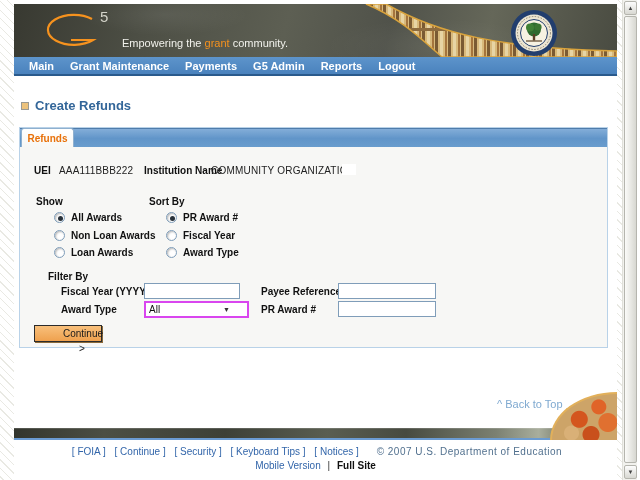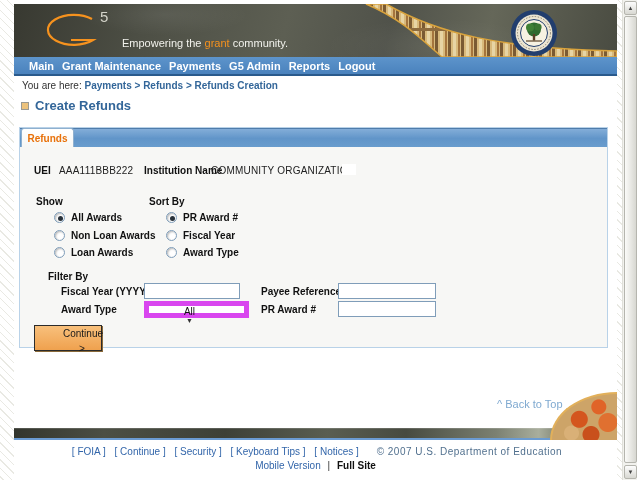--- a/index.html
+++ b/index.html
@@ -20,21 +20,21 @@
   .g5-arc { position:absolute; left:26px; top:8px; }
   .logo-5 { position:absolute; left:86px; top:4px; font-size:15px; color:#d2d2c8; }
   .tagline { position:absolute; left:92px; top:33px; font-size:11px; color:#f2f2ec; white-space:nowrap; z-index:3;margin-left:16px; }
   .tagline .hl { color:#f6921e; }
   .swoosh { position:absolute; left:330px; top:0; z-index:1; }
   .seal { position:absolute; left:496px; top:5px; z-index:2; }
 
   
   .nav { position:absolute; left:0; top:57px; width:603px; height:19px;
     background:linear-gradient(180deg,#5d94cb,#4a82bd); border-bottom:2px solid #2a5a8c;
-    display:flex; align-items:center; gap:8px; padding-left:15px; }
+    display:flex; align-items:center; gap:16px; padding-left:15px; }
   .nav span { color:#fff; font-weight:bold; font-size:11px; cursor:pointer; white-space:nowrap; }
 
   
   .breadcrumb { position:absolute; left:8px; top:80px; font-size:10px; color:#333; }
   .breadcrumb b { color:#336699; }
   .title-row { position:absolute; left:7px; top:98px; display:flex; align-items:center; gap:6px; }
   .title-icon { width:8px; height:8px; background:#ecc27c; border:1px solid #9a9a94; }
   .page-title { font-size:13px; font-weight:bold; color:#336699; }
 
   
@@ -57,26 +57,26 @@
 
   .opt { position:absolute; display:flex; align-items:center; gap:6px;
     font-size:10px; font-weight:bold; color:#111; cursor:pointer; white-space:nowrap; }
   .radio { width:11px; height:11px; border-radius:50%; background:#fff; border:1px solid #7f9db9;
     box-shadow:inset 1px 1px 2px rgba(0,0,0,.28); position:relative; flex:0 0 auto; }
   .radio.selected::after { content:""; position:absolute; left:3px; top:3px; width:5px; height:5px;
     background:#28313a; border-radius:50%; }
 
   .txt { position:absolute; border:1px solid #7f9db9; background:#fff; height:16px;
     font-size:10px; font-family:"Liberation Sans",sans-serif; padding:1px 2px; }
-  .selectbox { position:absolute; border:5px solid #d946ef; background:#fff; height:17px;
+  .selectbox { position:absolute; border:2px solid #d946ef; background:#fff; height:17px;
     display:flex; align-items:center; justify-content:space-between;
-    padding:0 17px 0 3px; font-size:10px; color:#111; cursor:pointer;flex-direction:column; }
+    padding:0 17px 0 3px; font-size:10px; color:#111; cursor:pointer; }
   .sel-arrow { font-size:7px; color:#333; line-height:1; }
 
-  .continue-btn { position:absolute; left:14px; top:197px; width:68px; height:26px;
+  .continue-btn { position:absolute; left:14px; top:197px; width:68px; height:17px;
     background:linear-gradient(180deg,#f8c07c,#efa14e); border:1px solid #2b2b2b;
     box-shadow:1px 1px 0 #8a6a3a; font-size:10px; color:#1a1a1a; text-align:center;
     line-height:15px; cursor:pointer;padding-left:28px; }
 
   .back-top { position:absolute; left:483px; top:398px; font-size:11px; color:#7fa9d0; cursor:pointer; }
 
   .bottombar { position:absolute; left:0; top:428px; width:603px; height:10px;
     background:linear-gradient(90deg,#33352d 0%,#4c4f44 15%,#3d4037 35%,#5a5e51 52%,#474a40 65%,#7c8172 80%,#a9ae9d 87%,#5f6456 93%,#454840 100%);
     box-shadow:inset 0 1px 0 rgba(255,255,255,.15); }
   .bluebar { position:absolute; left:0; top:438px; width:603px; height:2px; background:#6b9bd2; }
@@ -149,28 +149,20 @@
 
   <div class="nav">
     <span>Main</span>
     <span>Grant Maintenance</span>
     <span>Payments</span>
     <span>G5 Admin</span>
     <span>Reports</span>
     <span>Logout</span>
   </div>
 
-  <div class="breadcrumb">
-    <span>You are here:</span>
-    <b>Payments</b>
-    <b>&gt;</b>
-    <b>Refunds</b>
-    <b>&gt;</b>
-    <b>Refunds Creation</b>
-  </div>
 
   <div class="title-row">
     <span class="title-icon"></span>
     <span class="page-title">Create Refunds</span>
   </div>
 
   <div class="panel">
     <div class="tabstrip">
       <div class="tab tab1 active">Refunds</div>
     </div>

